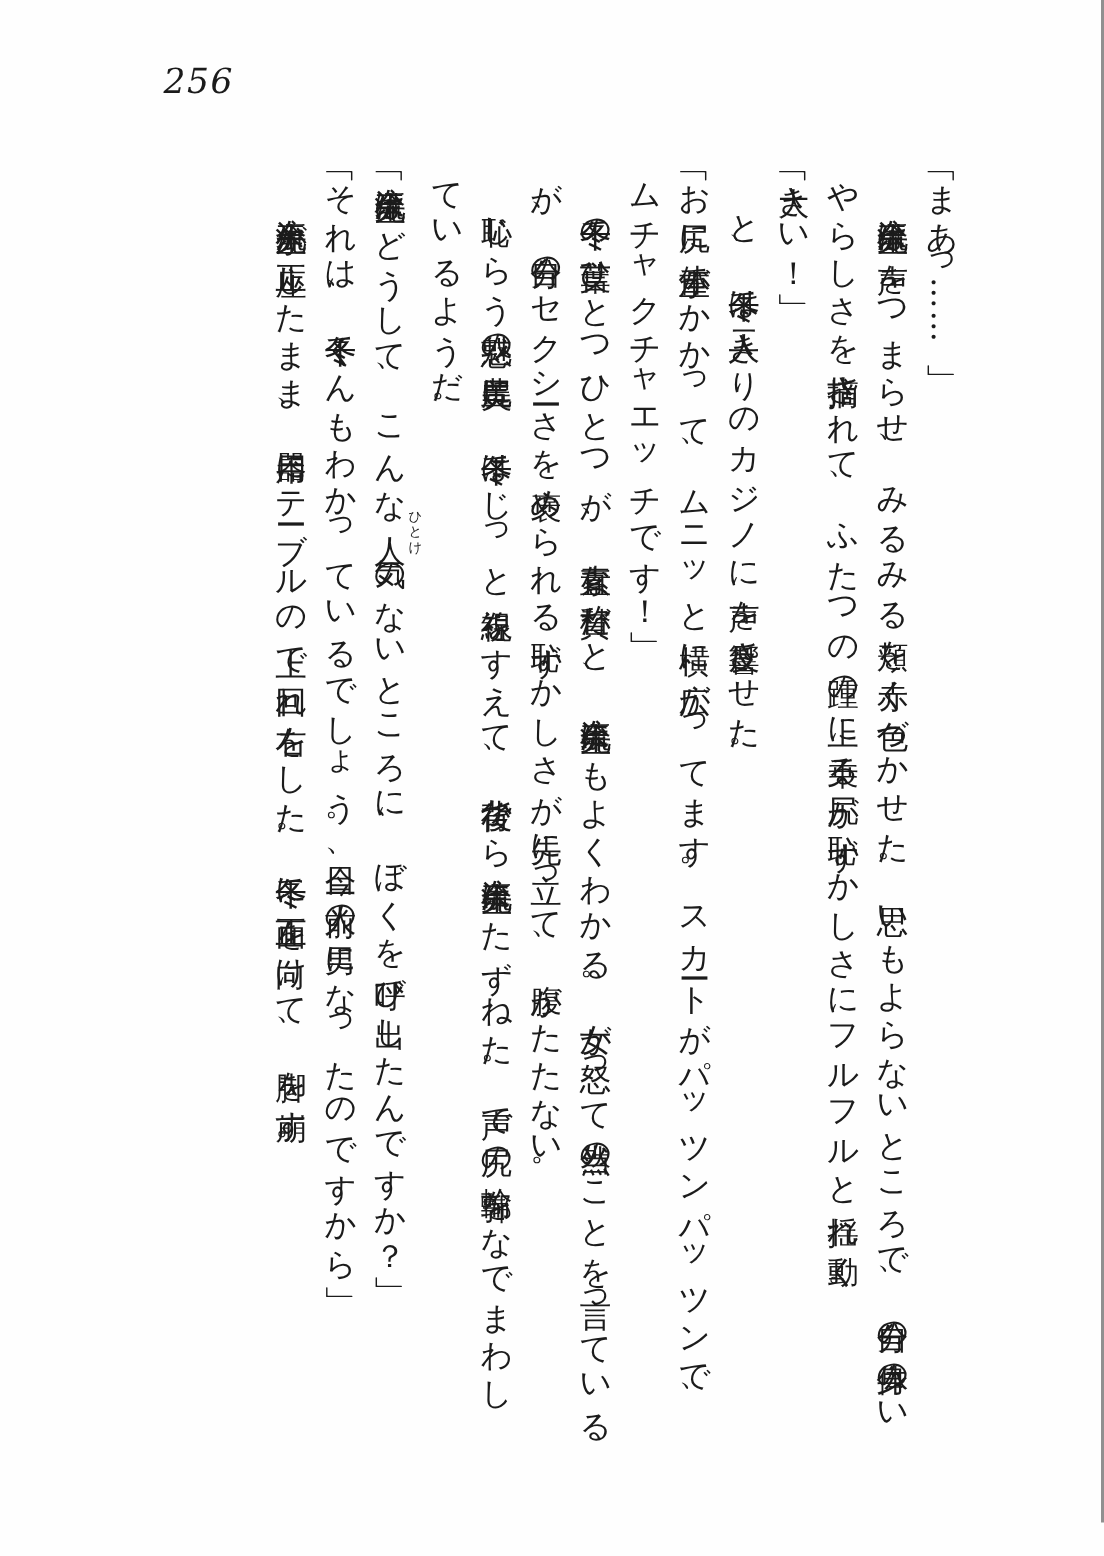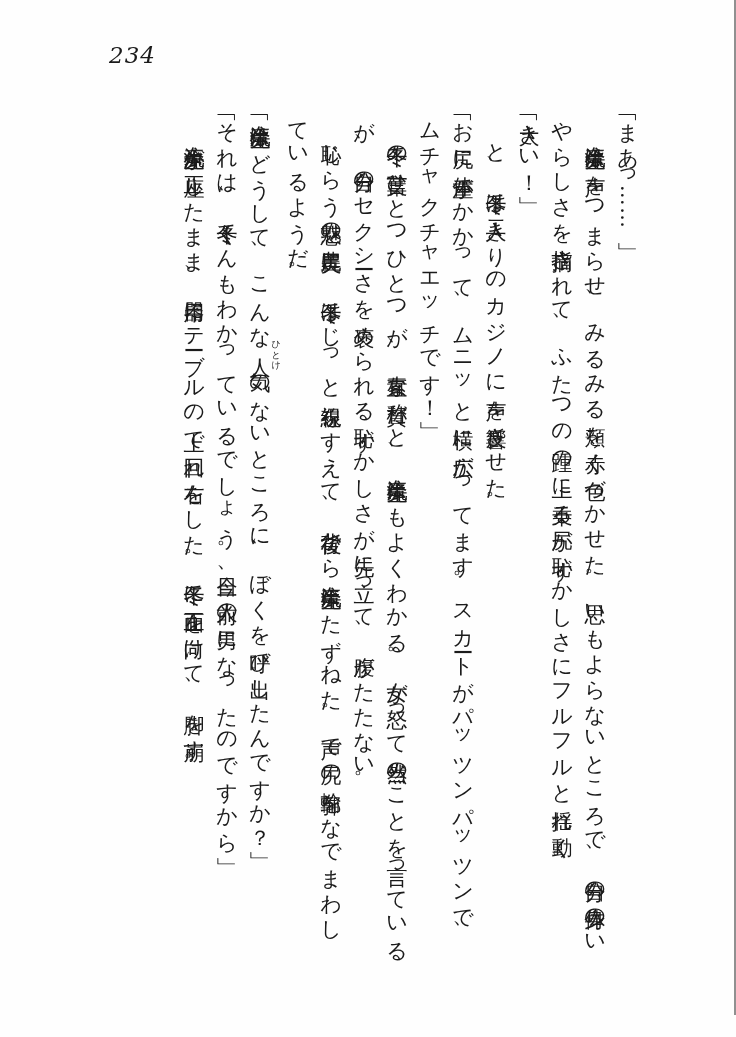--- a/index.html
+++ b/index.html
@@ -58,21 +58,21 @@
     right: 0;
     width: 2px;
     height: 1015px;
     background: #909090;
   }
 </style>
 </head>
 <body>
 
 <div class="page">
-  <div class="page-number">234</div>
+  <div class="page-number">256</div>
 
   <div class="text-area" id="text-area">
       <p>「まあっ……」</p>
       <p class="indent">流奈先生は声をつまらせ、みるみる頬を赤く色づかせた。思いもよらないところで、自分の身体のいやらしさを指摘されて、ふたつの踵の上に乗る尻が恥ずかしさにフルフルと揺れ動く。</p>
       <p>「大きい！」</p>
       <p class="indent">と、千冬は二人きりのカジノに声を反響させた。</p>
       <p>「お尻に体重がかかって、ムニッと横に広がってます。スカートがパッツンパッツンで、ムチャクチャエッチです！」</p>
       <p class="indent">千冬の言葉ひとつひとつが、素直な称賛だと、流奈先生にもよくわかる。女が怒って当然のことを言っているが、自分のセクシーさを褒められる恥ずかしさが先に立って、腹がたたない。</p>
       <p class="indent">恥じらう魅惑の豊美尻に、千冬はじっと視線をすえて、背後から流奈先生にたずねた。声で尻の輪郭をなでまわしているようだ。</p>
       <p>「流奈先生はどうして、こんな<ruby>人気<rt>ひとけ</rt></ruby>のないところに、ぼくを呼び出したんですか？」</p>

